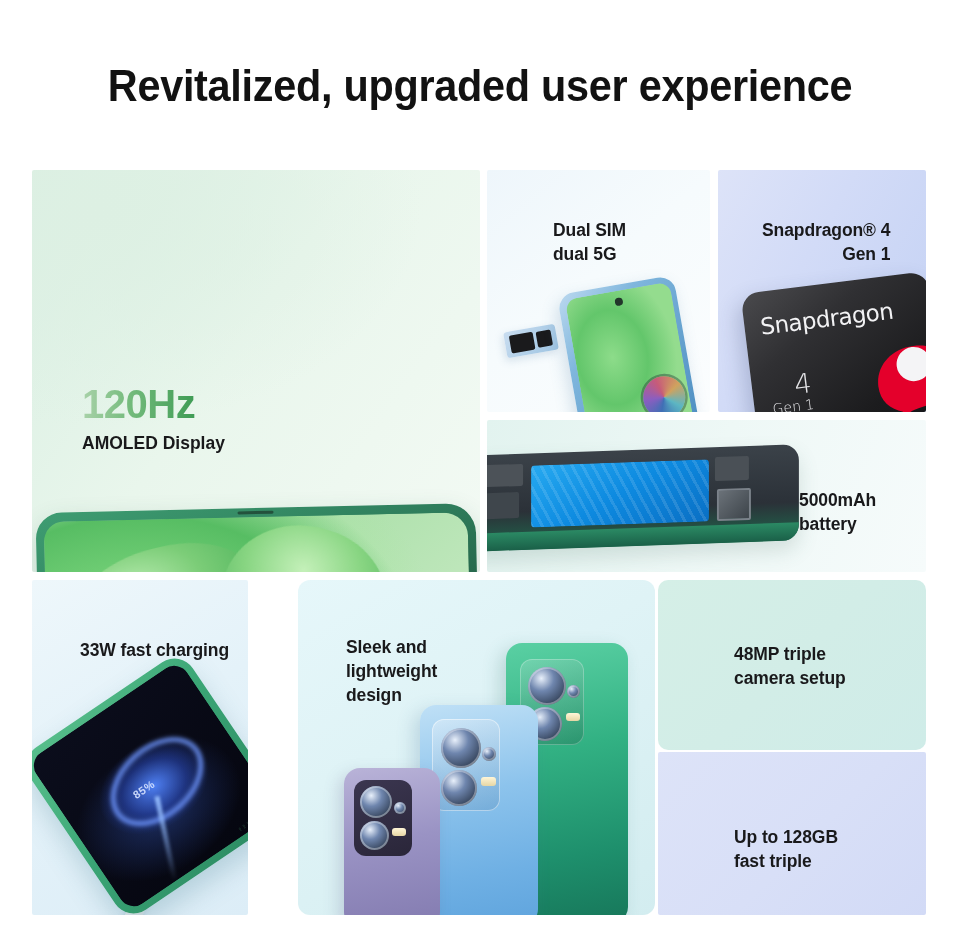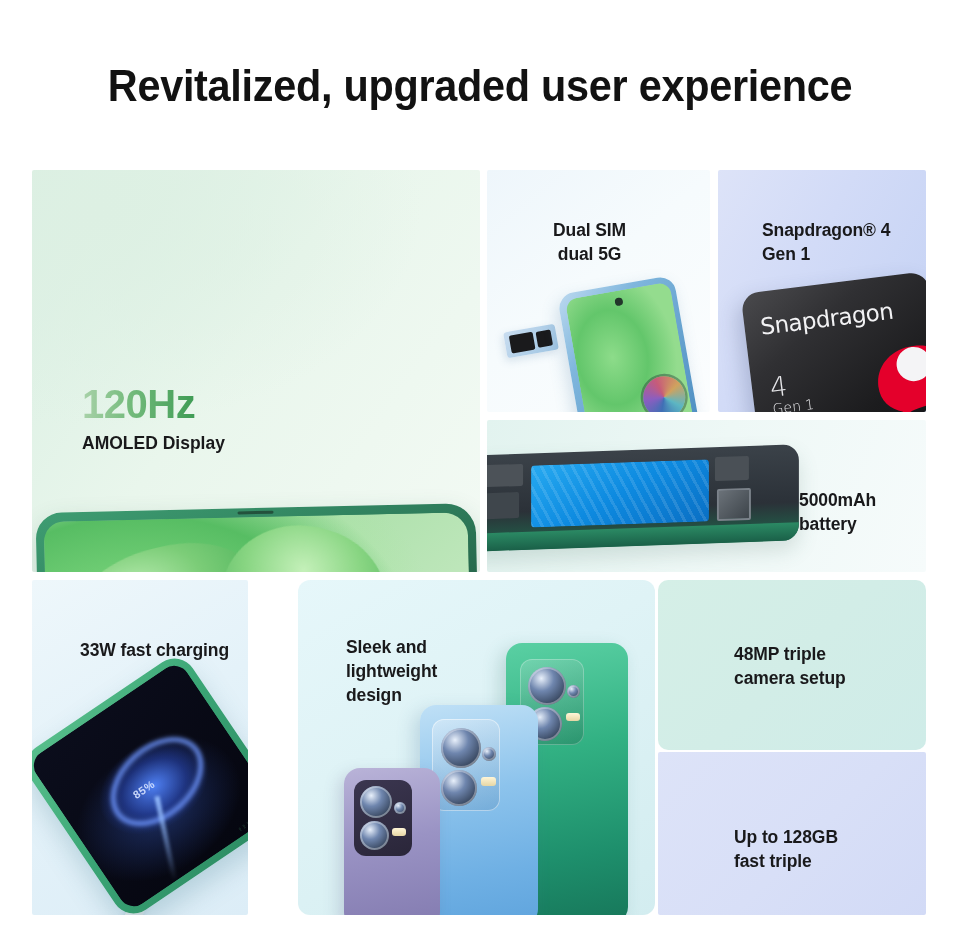--- a/index.html
+++ b/index.html
@@ -109,21 +109,21 @@
     margin-left: -18px;
     border-radius: 2px;
     background: rgba(20,35,28,0.55);
   }
 
   
   #card-sim {
     left: 487px; top: 170px; width: 223px; height: 242px;
     background: linear-gradient(140deg, #eef6fb 0%, #f6fbfd 45%, #fbfdfe 100%);
   }
-  #card-sim .card-text { left: 66px; top: 48px; text-align: center; }
+  #card-sim .card-text { left: 66px; top: 48px; text-align: left; }
   .sim-phone {
     position: absolute;
     left: 82px; top: 114px;
     width: 118px; height: 150px;
     border-radius: 16px 16px 4px 4px;
     background: linear-gradient(135deg, #bcd9ef 0%, #7fb6dd 30%, #4d8ec1 100%);
     transform: rotate(-10deg);
     box-shadow: -4px 6px 16px rgba(70,120,160,0.22);
   }
   .sim-phone-screen {
@@ -165,20 +165,21 @@
     border-radius: 2px;
     background: #1a1a1c;
   }
   .sim-chip-1 { left: 5px; top: 4px; width: 24px; height: 18px; }
   .sim-chip-2 { left: 32px; top: 5px; width: 15px; height: 16px; }
 
   
   #card-chip {
     left: 718px; top: 170px; width: 208px; height: 242px;
     background: linear-gradient(120deg, #dde3f8 0%, #d2dbf7 40%, #c3d1f4 100%);
+    text-align: right;
   }
   #card-chip .card-text { left: 44px; top: 48px; }
   .chip-body {
     position: absolute;
     left: 32px; top: 112px;
     width: 188px; height: 168px;
     border-radius: 18px;
     background: linear-gradient(145deg, #4a4a4d 0%, #303033 30%, #1c1c1e 70%, #121214 100%);
     transform: rotate(-7deg);
     box-shadow: -6px 8px 20px rgba(60,70,110,0.25);

